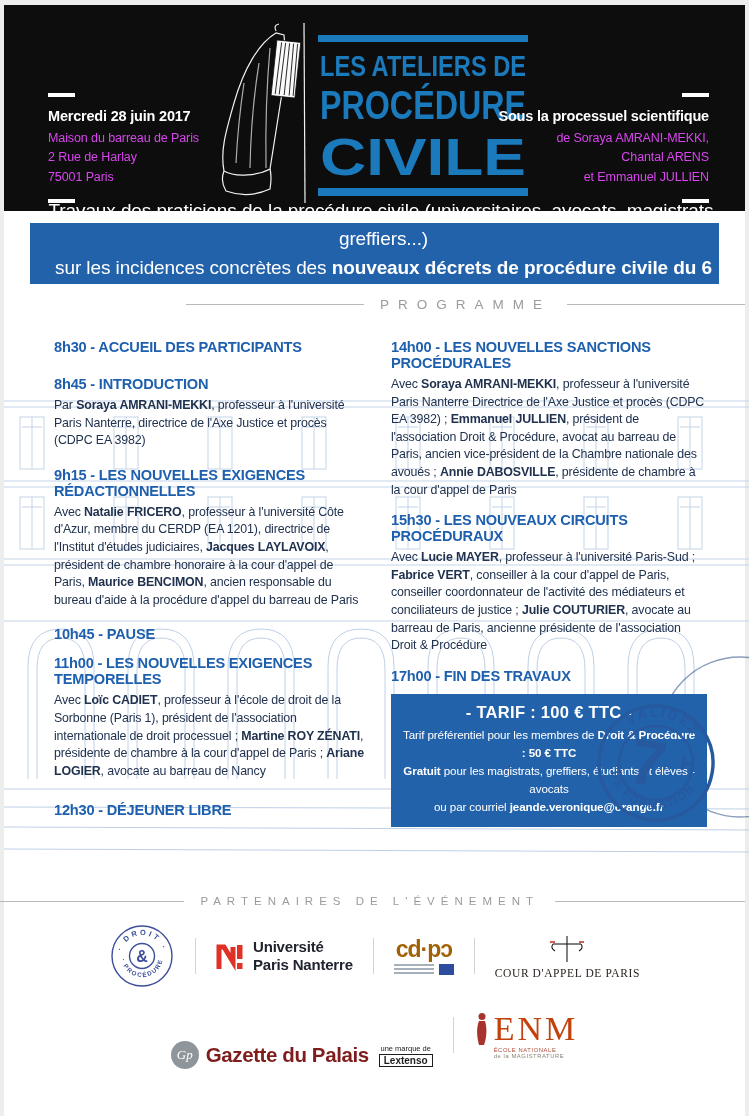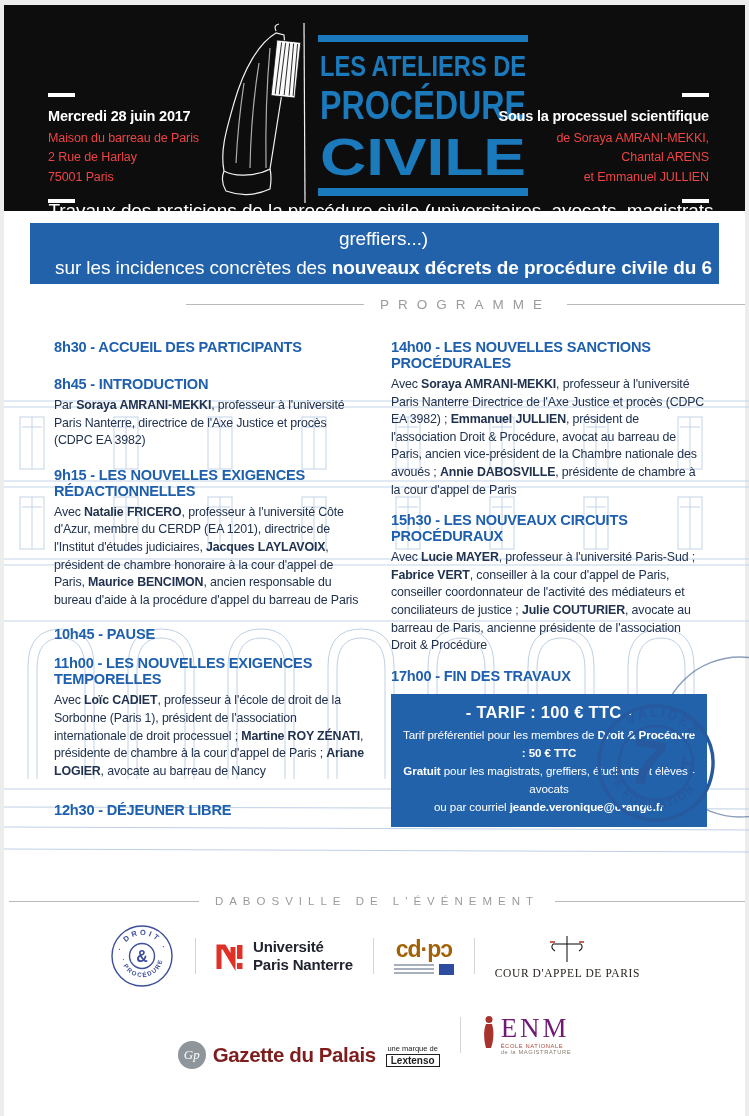--- a/index.html
+++ b/index.html
@@ -10,21 +10,21 @@
   
   .hdr { position:absolute; top:0; left:0; right:0; height:206px; background:#0d0d0d; color:#fff; }
   .hdr-left { position:absolute; left:44px; top:88px; }
   .hdr-right { position:absolute; right:36px; top:88px; text-align:right; }
   .dash { width:27px; height:4px; background:#fff; }
   .hdr-left .dash { margin-bottom:11px; }
   .hdr-left .dash.btm { margin-top:12px; margin-bottom:0; }
   .hdr-right .dash { margin-left:auto; margin-bottom:11px; }
   .hdr-right .dash.btm { margin-top:12px; margin-bottom:0; }
   .hdr-date, .hdr-dirlabel { font-size:14.5px; font-weight:bold; letter-spacing:-0.2px; margin-bottom:5px; }
-  .hdr-addr div, .hdr-dirnames div { font-size:12.5px; line-height:1.55; color:#ef4444; letter-spacing:-0.1px; }
+  .hdr-addr div, .hdr-dirnames div { font-size:12.5px; line-height:1.55; color:#d946ef; letter-spacing:-0.1px; }
   .title-svg { position:absolute; left:314px; top:30px; }
   .robe-svg { position:absolute; left:200px; top:18px; }
 
   
   .banner { position:absolute; top:218px; left:26px; right:26px; height:61px; background:#2262ab; color:#fff;
             display:flex; flex-direction:column; justify-content:center; text-align:center; }
   .banner div { font-size:19px; line-height:1.5; letter-spacing:-0.1px;padding-left:18px; }
 
   
   .sec-head { position:absolute; left:0; right:0; display:flex; align-items:center; justify-content:flex-end; gap:16px; }
@@ -70,21 +70,21 @@
   .cap { display:flex; flex-direction:column; align-items:center; gap:3px; }
   .cap-label { font-family:"Liberation Serif","DejaVu Serif",serif; font-size:11.5px; color:#2a2320; letter-spacing:0.6px; }
   .gazette { display:flex; align-items:center; gap:7px;margin-top:40px; }
   .gp-circle { width:28px; height:28px; border-radius:50%; background:#8e959b; color:#fff; display:flex; align-items:center; justify-content:center;
                font-family:"Liberation Serif","DejaVu Serif",serif; font-style:italic; font-size:13px; }
   .gz-name { font-size:20.5px; font-weight:bold; color:#7f1d1d; letter-spacing:-0.4px; }
   .lextenso { display:flex; flex-direction:column; align-items:center; margin-left:3px; }
   .lex-note { font-size:7.5px; color:#222; }
   .lex-box { border:1.5px solid #1d1d1d; padding:0 4px; font-size:10px; font-weight:bold; color:#1d1d1d; margin-top:1px; }
   .enm { display:flex; align-items:flex-start; gap:4px; }
-  .enm-txt .acr { font-family:"Liberation Serif","DejaVu Serif",serif; font-size:27px; color:#701a75; letter-spacing:3px; line-height:1; }
+  .enm-txt .acr { font-family:"Liberation Serif","DejaVu Serif",serif; font-size:34px; color:#c2410c; letter-spacing:3px; line-height:1; }
   .enm-txt .s1 { font-size:5.8px; color:#b04a3a; letter-spacing:0.6px; margin-top:1px; }
   .enm-txt .s2 { font-size:5.8px; color:#8a8075; letter-spacing:0.6px; }
 </style>
 </head>
 <body>
 
 <div class="page">
   <div class="sheet">
 
     <div class="hdr">
@@ -259,21 +259,21 @@
       <text font-size="11.5" font-weight="bold" fill="#27599f" letter-spacing="1.8">
         <textPath href="#arcBot" startOffset="50%" text-anchor="middle">DE FORMATION</textPath>
       </text>
       <text x="-8" y="23" font-size="64" font-weight="bold" fill="#27599f" text-anchor="middle">7</text>
       <text x="24" y="2" font-size="21" font-weight="bold" fill="#27599f">H</text>
     </svg>
 
     <div class="partners">
       <div class="sec-head small" style="position:static;">
         <div class="rule"></div>
-        <div class="lbl">DABOSVILLE DE L'ÉVÉNEMENT</div>
+        <div class="lbl">PARTENAIRES DE L'ÉVÉNEMENT</div>
         <div class="rule"></div>
       </div>
 
       <div class="logo-row">
 
         <svg width="66" height="66" viewBox="-33 -33 66 66">
           <defs>
             <path id="bTop" d="M -21,0 A 21,21 0 0 1 21,0"></path>
             <path id="bBot" d="M -21,0 A 21,21 0 0 0 21,0"></path>
           </defs>

